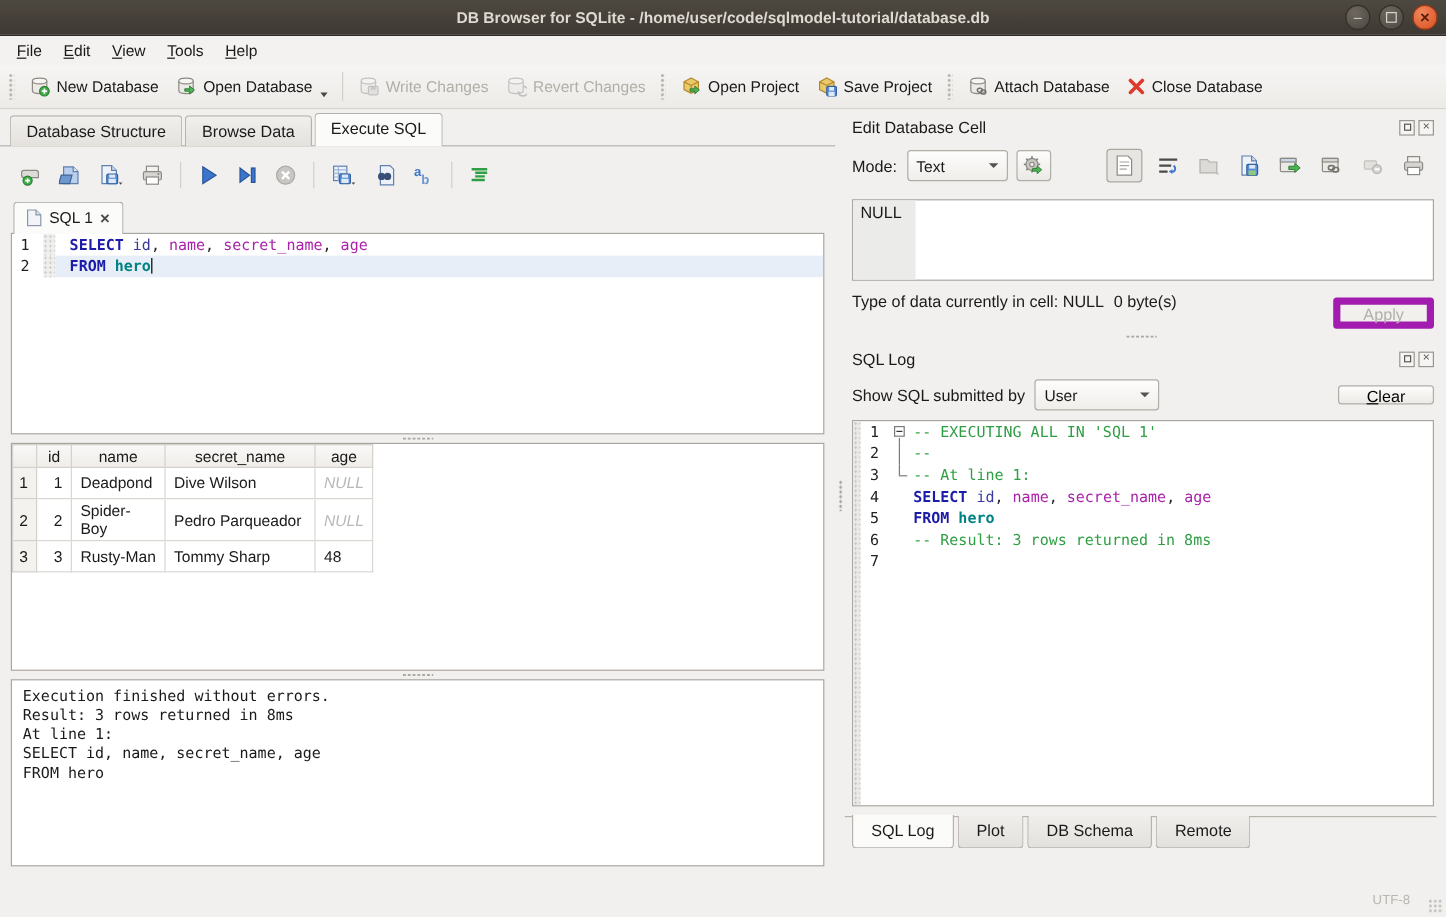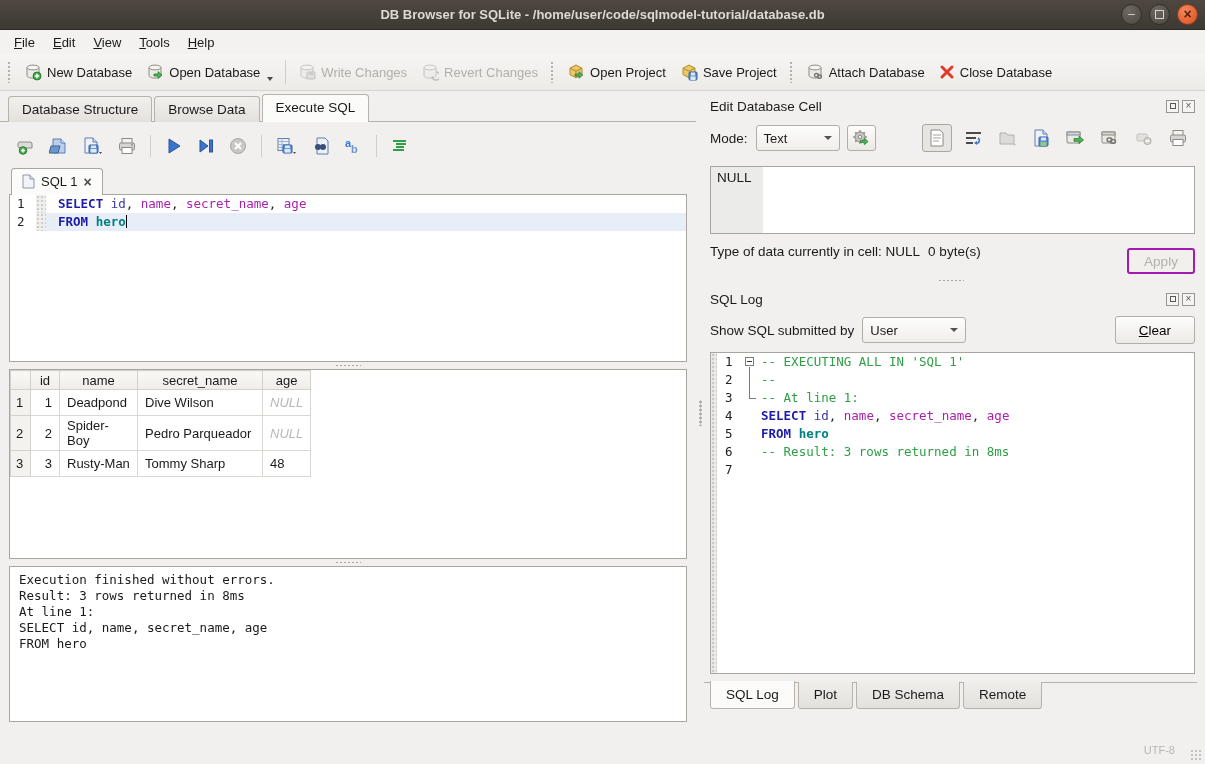--- a/index.html
+++ b/index.html
@@ -143,26 +143,26 @@
     display:flex; align-items:center; justify-content:center; padding:0; }
   .cell-icons { margin-left:auto; display:flex; align-items:center; gap:9px; padding-right:4px; }
   .flat-btn { border:1px solid transparent; background:none; padding:2px; border-radius:3px; display:flex; }
   .flat-btn.pressed { border-color:#aaa7a1; background:#e7e5e1; padding:4px 6px; }
 
   .cell-box { height:68px; border:1px solid #a9a6a0; background:#fff; margin:0 2px 0 6px; display:flex; }
   .cell-null-strip { width:52px; background:#ebebea; padding:3px 6px; font-size:13.5px; }
 
   .cell-info { display:flex; margin:10px 2px 0 6px; }
   .cell-texts { display:flex; flex-direction:row; gap:8px; font-size:13.5px; }
-  .apply-btn { margin-left:auto; width:68px; height:26px; margin-top:4px;
-    border:2px solid #a21caf; border-radius:3px; background:#f1f0ed; color:#b3b0ab; font-size:13.5px; }
+  .apply-btn { margin-left:auto; width:84px; height:26px; margin-top:4px;
+    border:6px solid #a21caf; border-radius:3px; background:#f1f0ed; color:#b3b0ab; font-size:13.5px; }
 
   .log-controls { display:flex; align-items:center; margin:2px 2px 8px 6px; }
   .log-filter-label { margin-right:8px; font-size:13.5px; }
-  .clear-btn { margin-left:auto; width:80px; height:28px; border:1px solid #b1aea8; border-radius:3px;
+  .clear-btn { margin-left:auto; width:80px; height:16px; border:1px solid #b1aea8; border-radius:3px;
     background:linear-gradient(#fdfdfc,#eceae6); font-family:inherit; font-size:13.5px; }
   .clear-btn::first-letter { text-decoration:underline; }
 
   .log-view { height:322px; border:1px solid #a9a6a0; background:#fff; margin:0 2px 0 6px;
     font-family:"DejaVu Sans Mono", monospace; font-size:12.5px; overflow:hidden; position:relative; }
   .log-view::before { content:""; position:absolute; left:0; top:0; bottom:0; width:6px;
     background-color:#e9e8e6; background-image:radial-gradient(#cbc9c6 0.8px, transparent 1px); background-size:4px 4px; }
   .log-line { display:flex; height:18px; line-height:18px; padding-left:6px; }
   .log-num { width:26px; padding-left:8px; color:#222; flex:none; }
   .log-fold { width:18px; flex:none; position:relative; }

